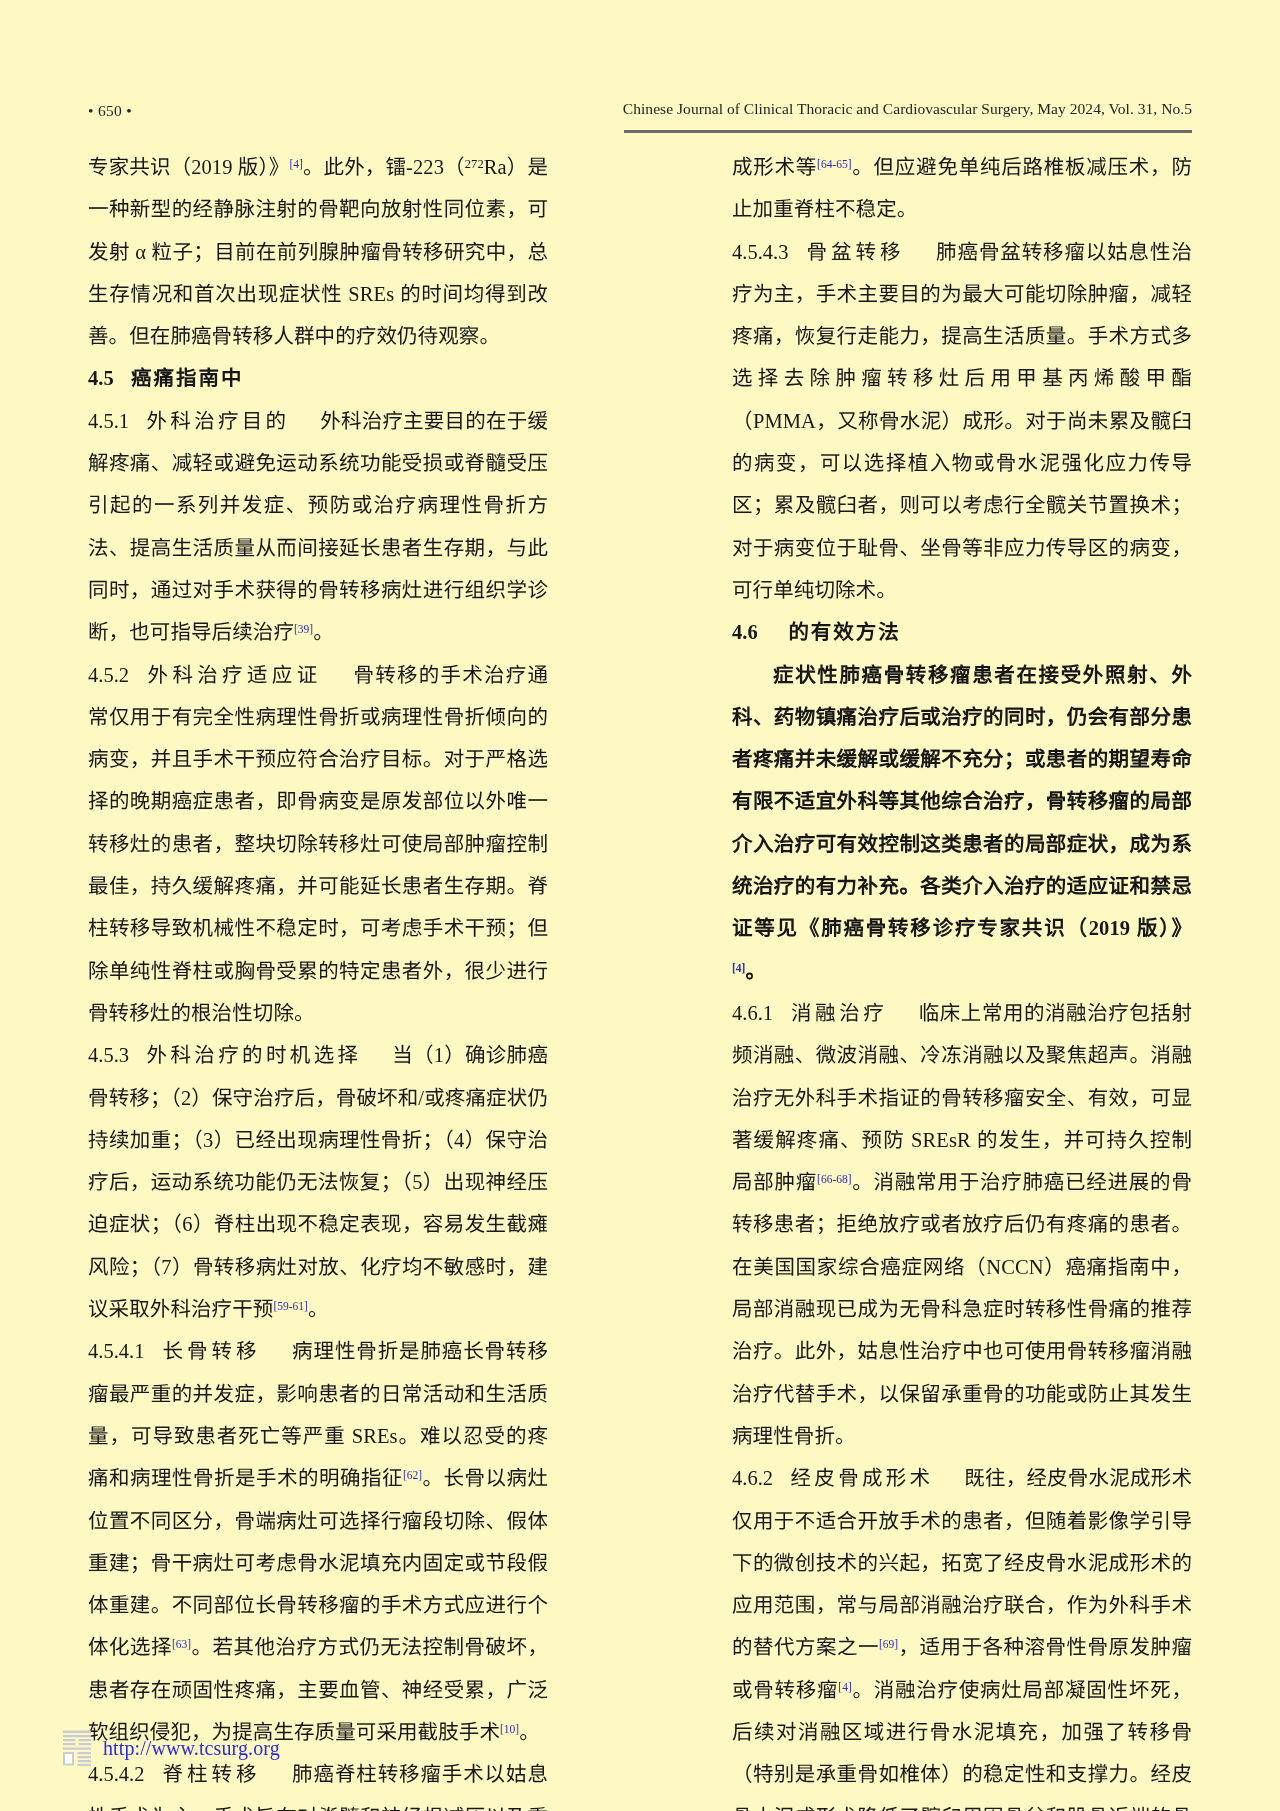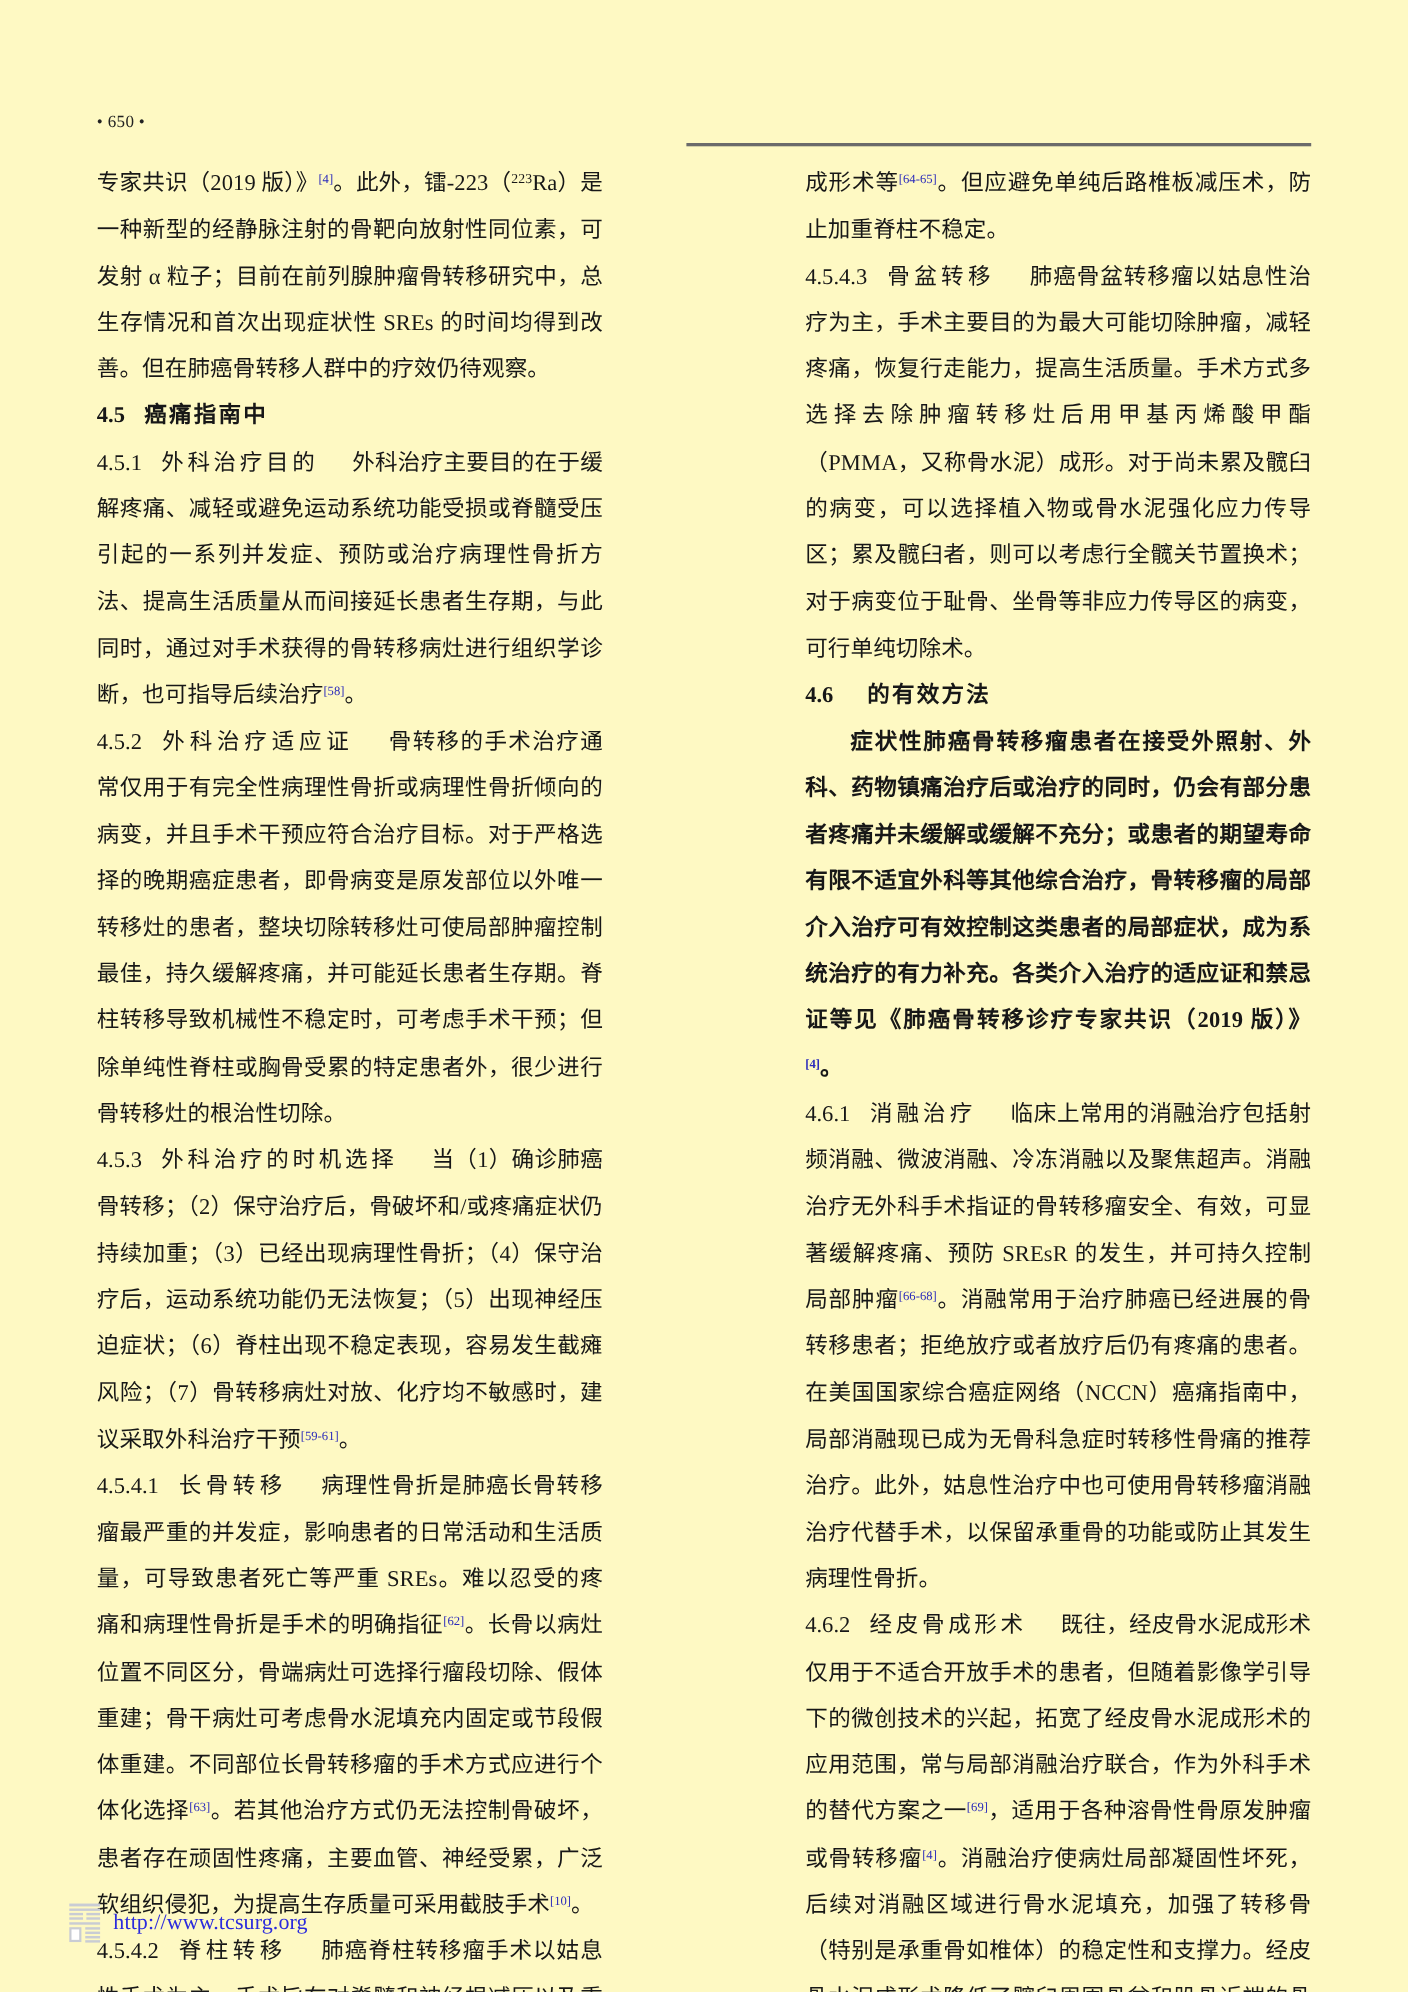--- a/index.html
+++ b/index.html
@@ -155,32 +155,33 @@
     letter-spacing: 0.1px;
   }
 </style>
 </head>
 <body>
 
 <div class="page">
 
   <div class="running-head">
     <div class="folio">• 650 •</div>
+    <div class="journal-title">Chinese Journal of Clinical Thoracic and Cardiovascular Surgery, May 2024, Vol. 31, No.5</div>
     <div class="head-rule"></div>
   </div>
 
   <div class="columns">
 
     <div class="col col-left">
 
-      <p class="body"><span>专家共识（2019 版）》</span><sup class="ref">[4]</sup><span>。此外，镭-223（</span><sup class="iso">223</sup><span>Ra）是一种新型的经静脉注射的骨靶向放射性同位素，可发射 α 粒子；目前在前列腺肿瘤骨转移研究中，总生存情况和首次出现症状性 SREs 的时间均得到改善。但在肺癌骨转移人群中的疗效仍待观察。</span></p>
+      <p class="body"><span>专家共识（2019 版）》</span><sup class="ref">[4]</sup><span>。此外，镭-223（</span><sup class="iso">272</sup><span>Ra）是一种新型的经静脉注射的骨靶向放射性同位素，可发射 α 粒子；目前在前列腺肿瘤骨转移研究中，总生存情况和首次出现症状性 SREs 的时间均得到改善。但在肺癌骨转移人群中的疗效仍待观察。</span></p>
 
       <p class="head"><span class="hnum">4.5</span><span class="gap-sm"></span><span class="htxt">癌痛指南中</span></p>
 
-      <p class="body"><span class="secnum">4.5.1</span><span class="gap-sm"></span><span class="sectitle">外科治疗目的</span><span class="gap-md"></span><span>外科治疗主要目的在于缓解疼痛、减轻或避免运动系统功能受损或脊髓受压引起的一系列并发症、预防或治疗病理性骨折方法、提高生活质量从而间接延长患者生存期，与此同时，通过对手术获得的骨转移病灶进行组织学诊断，也可指导后续治疗</span><sup class="ref">[58]</sup><span>。</span></p>
+      <p class="body"><span class="secnum">4.5.1</span><span class="gap-sm"></span><span class="sectitle">外科治疗目的</span><span class="gap-md"></span><span>外科治疗主要目的在于缓解疼痛、减轻或避免运动系统功能受损或脊髓受压引起的一系列并发症、预防或治疗病理性骨折方法、提高生活质量从而间接延长患者生存期，与此同时，通过对手术获得的骨转移病灶进行组织学诊断，也可指导后续治疗</span><sup class="ref">[39]</sup><span>。</span></p>
 
       <p class="body"><span class="secnum">4.5.2</span><span class="gap-sm"></span><span class="sectitle">外科治疗适应证</span><span class="gap-md"></span><span>骨转移的手术治疗通常仅用于有完全性病理性骨折或病理性骨折倾向的病变，并且手术干预应符合治疗目标。对于严格选择的晚期癌症患者，即骨病变是原发部位以外唯一转移灶的患者，整块切除转移灶可使局部肿瘤控制最佳，持久缓解疼痛，并可能延长患者生存期。脊柱转移导致机械性不稳定时，可考虑手术干预；但除单纯性脊柱或胸骨受累的特定患者外，很少进行骨转移灶的根治性切除。</span></p>
 
       <p class="body"><span class="secnum">4.5.3</span><span class="gap-sm"></span><span class="sectitle">外科治疗的时机选择</span><span class="gap-md"></span><span>当（1）确诊肺癌骨转移；（2）保守治疗后，骨破坏和/或疼痛症状仍持续加重；（3）已经出现病理性骨折；（4）保守治疗后，运动系统功能仍无法恢复；（5）出现神经压迫症状；（6）脊柱出现不稳定表现，容易发生截瘫风险；（7）骨转移病灶对放、化疗均不敏感时，建议采取外科治疗干预</span><sup class="ref">[59-61]</sup><span>。</span></p>
 
 
       <p class="body"><span class="secnum">4.5.4.1</span><span class="gap-sm"></span><span class="sectitle">长骨转移</span><span class="gap-md"></span><span>病理性骨折是肺癌长骨转移瘤最严重的并发症，影响患者的日常活动和生活质量，可导致患者死亡等严重 SREs。难以忍受的疼痛和病理性骨折是手术的明确指征</span><sup class="ref">[62]</sup><span>。长骨以病灶位置不同区分，骨端病灶可选择行瘤段切除、假体重建；骨干病灶可考虑骨水泥填充内固定或节段假体重建。不同部位长骨转移瘤的手术方式应进行个体化选择</span><sup class="ref">[63]</sup><span>。若其他治疗方式仍无法控制骨破坏，患者存在顽固性疼痛，主要血管、神经受累，广泛软组织侵犯，为提高生存质量可采用截肢手术</span><sup class="ref">[10]</sup><span>。</span></p>
 
       <p class="body"><span class="secnum">4.5.4.2</span><span class="gap-sm"></span><span class="sectitle">脊柱转移</span><span class="gap-md"></span><span>肺癌脊柱转移瘤手术以姑息性手术为主，手术旨在对脊髓和神经根减压以及重建脊柱稳定，从而减轻症状，提高生活质量，主要分为减压手术和减瘤手术，具体包括椎板切除减压术、经瘤椎体切除术、分离手术以及微创经皮椎体</span></p>
 

